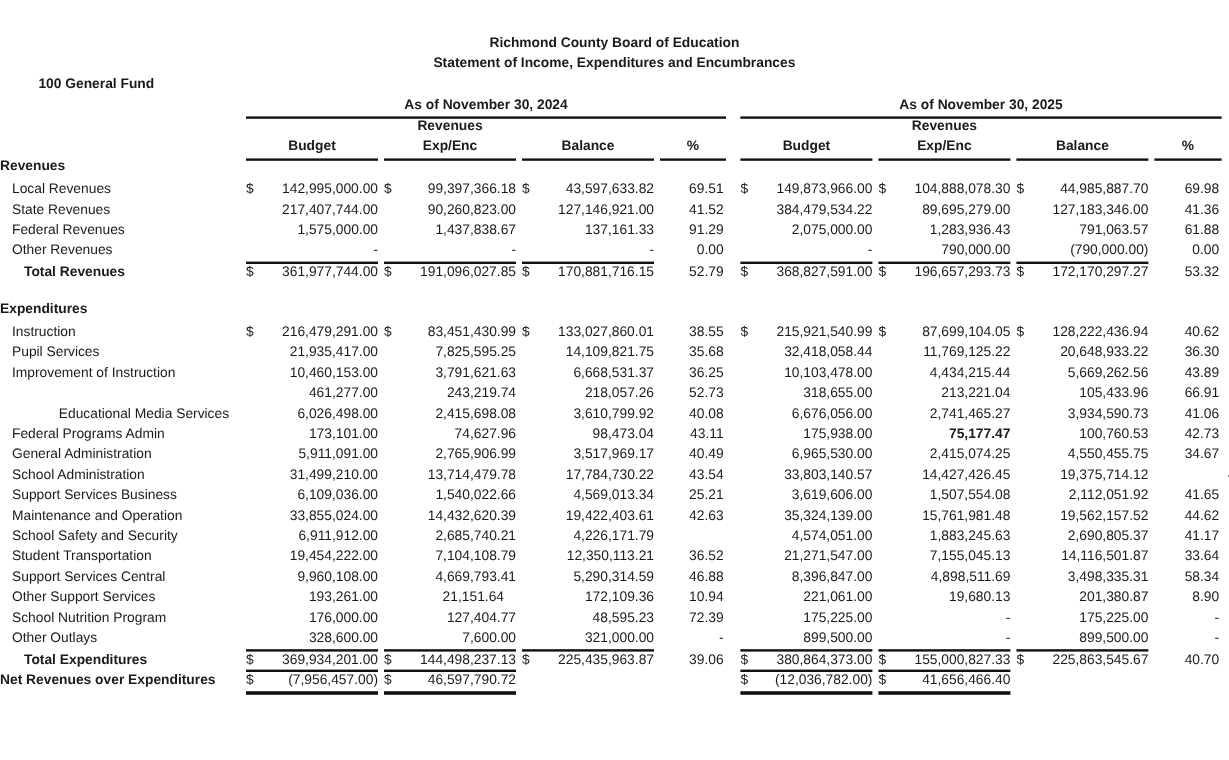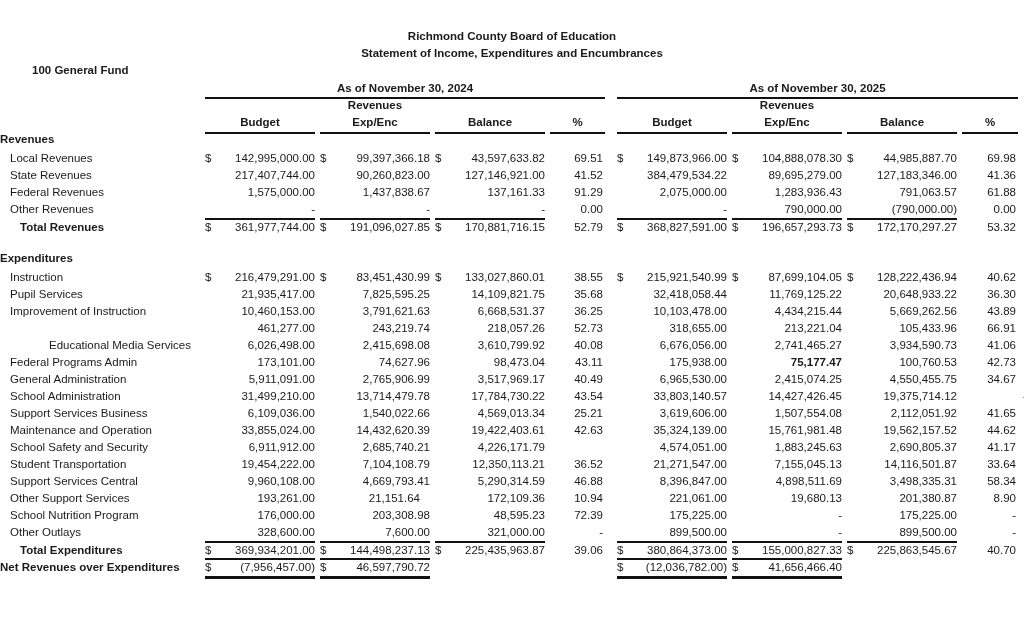--- a/index.html
+++ b/index.html
@@ -516,21 +516,21 @@
         <span class="val">201,380.87</span>
       </div>
       <div class="cell pct" style="left: 962px; width: 54px;">8.90</div>
     </div>
     <div class="row" style="top: 507px;">
       <div class="lbl" style="left: 10px; line-height: 17px;">School Nutrition Program</div>
       <div class="cell" style="left: 205px; width: 110px;">
         <span class="val">176,000.00</span>
       </div>
       <div class="cell" style="left: 320px; width: 110px;">
-        <span class="val">203,308.98</span>
+        <span class="val">127,404.77</span>
       </div>
       <div class="cell" style="left: 435px; width: 110px;">
         <span class="val">48,595.23</span>
       </div>
       <div class="cell pct" style="left: 550px; width: 53px;">72.39</div>
       <div class="cell" style="left: 617px; width: 110px;">
         <span class="val">175,225.00</span>
       </div>
       <div class="cell" style="left: 732px; width: 110px;">
         <span class="val">-</span>

